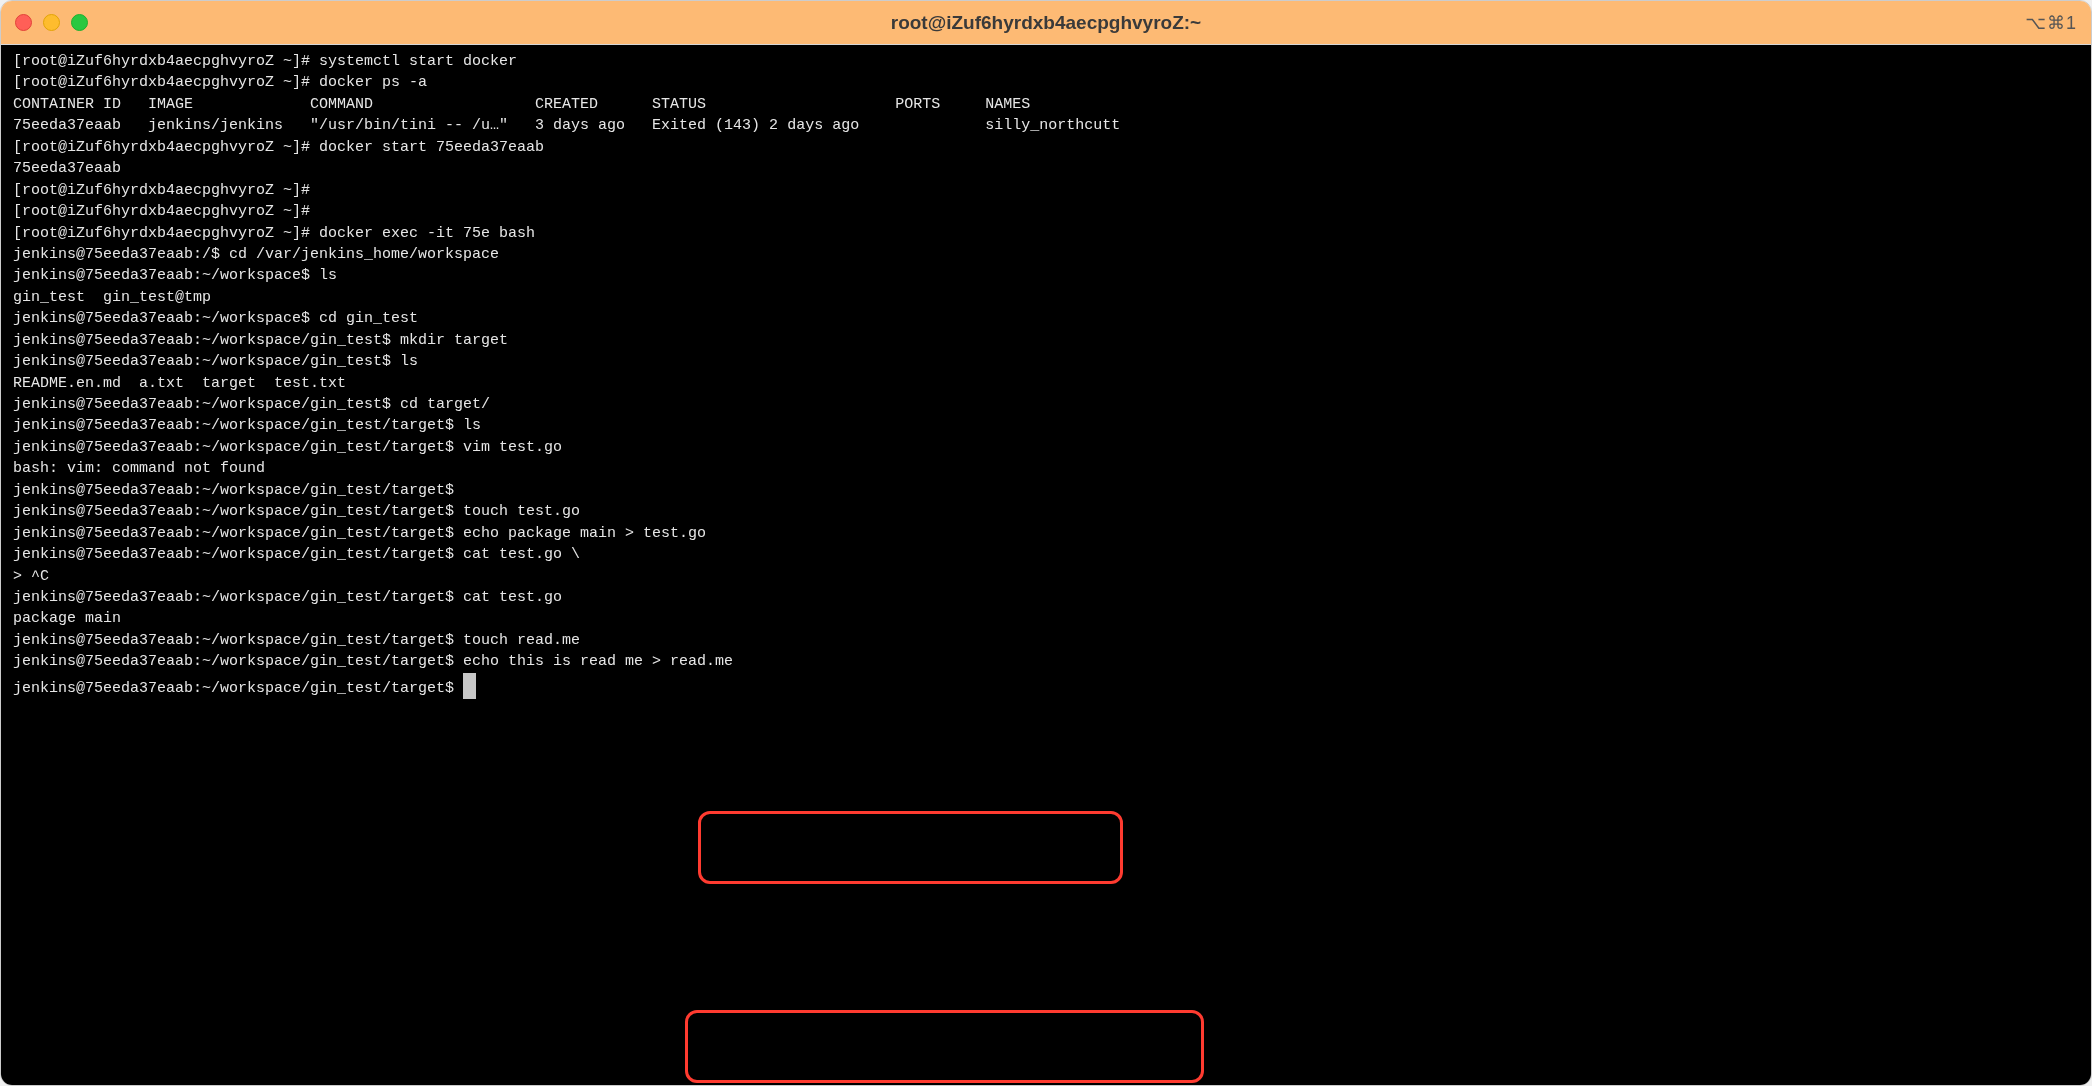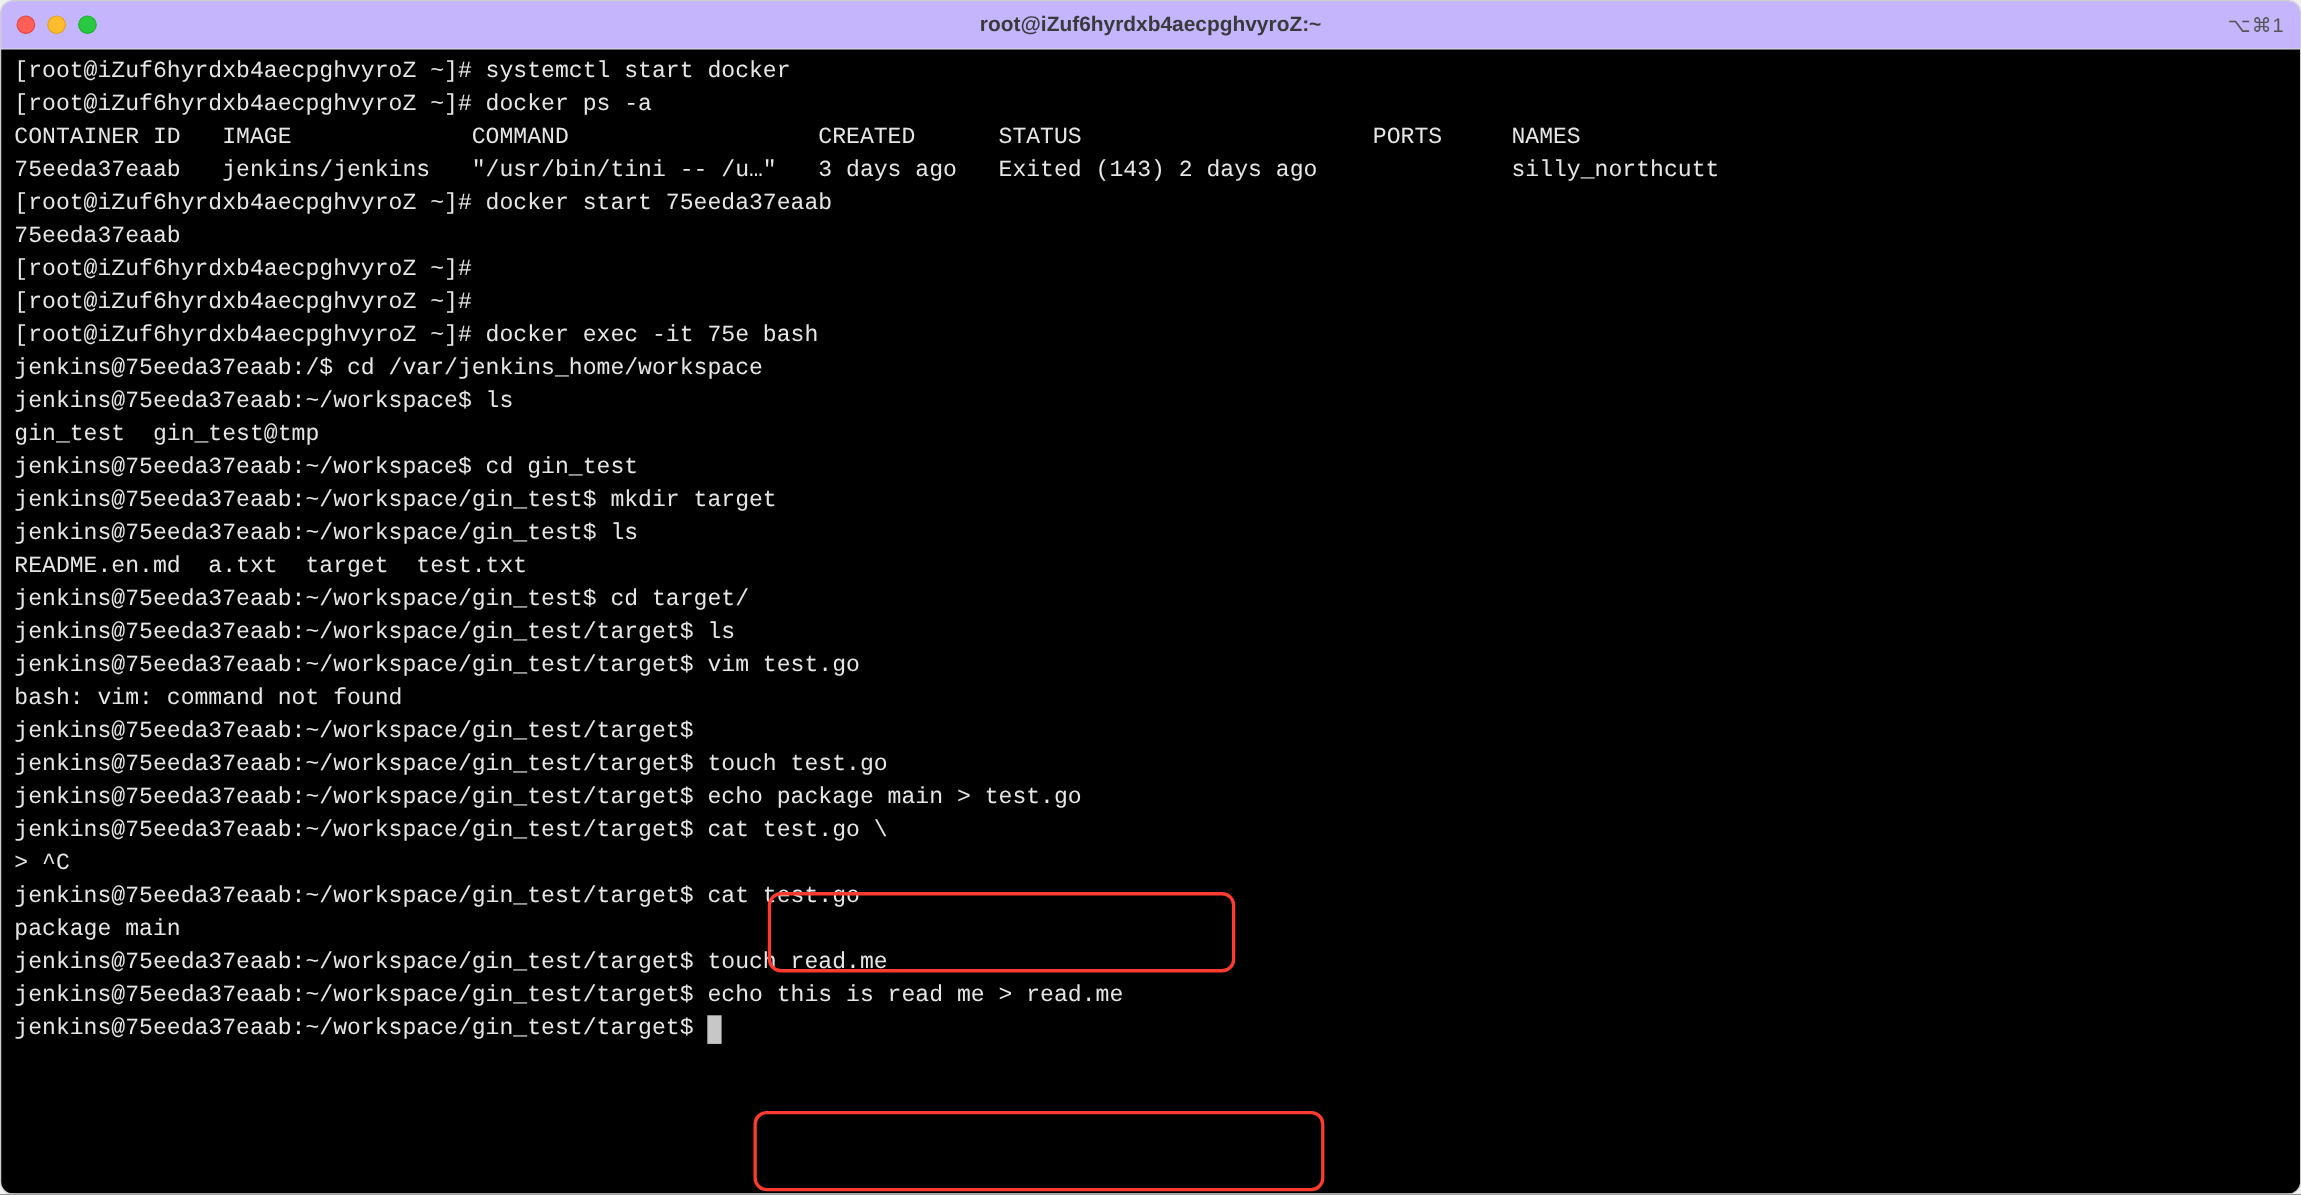--- a/index.html
+++ b/index.html
@@ -22,21 +22,21 @@
       overflow: hidden;
       display: flex;
       flex-direction: column;
       border: 1px solid #ccc;
     }
     .titlebar {
       height: 44px;
       display: flex;
       align-items: center;
       padding: 0 14px;
-      background: #c4b5fd;
+      background: #fdba74;
       border-bottom: 1px solid #d8d8d8;
       position: relative;
     }
     .traffic-lights {
       display: flex;
       gap: 11px;
       align-items: center;
     }
     .traffic-light {
       width: 17px;
@@ -60,21 +60,21 @@
       margin-left: auto;
       font-size: 18px;
       color: #555;
       letter-spacing: 1px;
     }
     .terminal {
       flex: 1;
       background: #000;
       color: #e6e6e6;
       font-family: Menlo, Monaco, "Courier New", monospace;
-      font-size: 21px;
+      font-size: 15px;
       line-height: 1.43;
       padding: 6px 10px 6px 12px;
       white-space: pre;
       overflow: hidden;
       position: relative;
     }
     .term-line {
       display: block;
     }
     .highlight-box {

